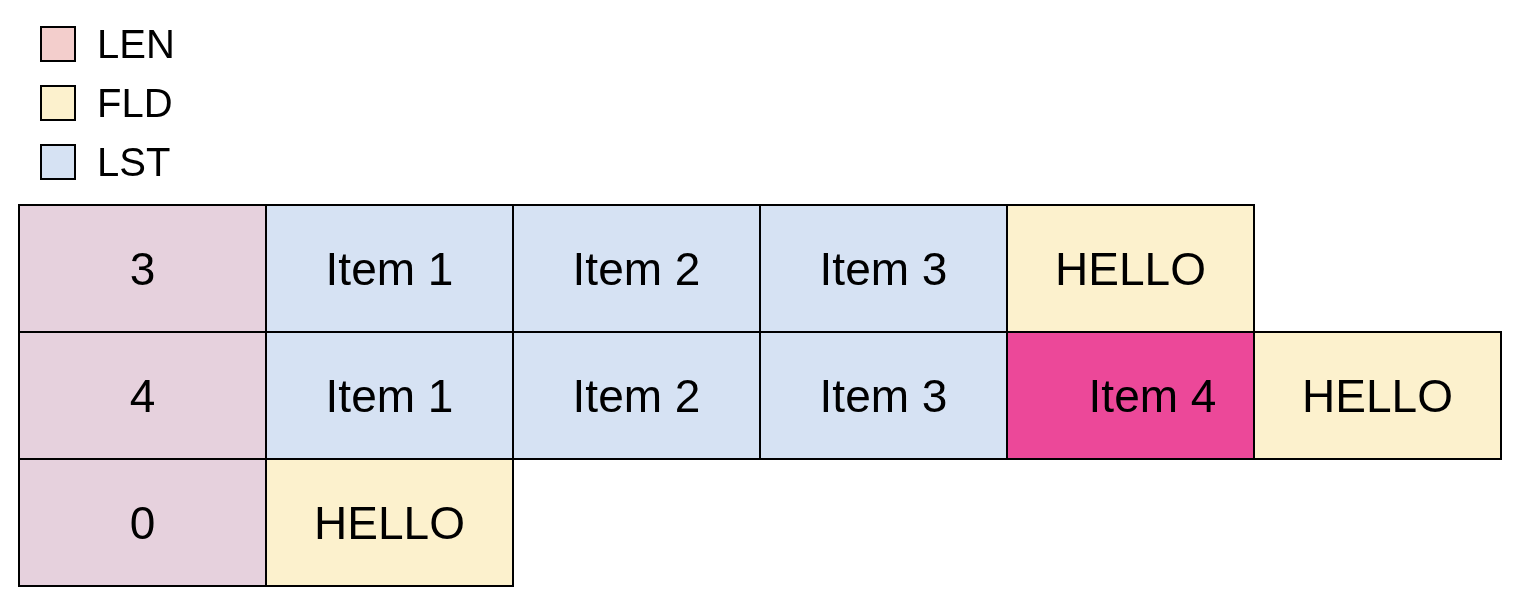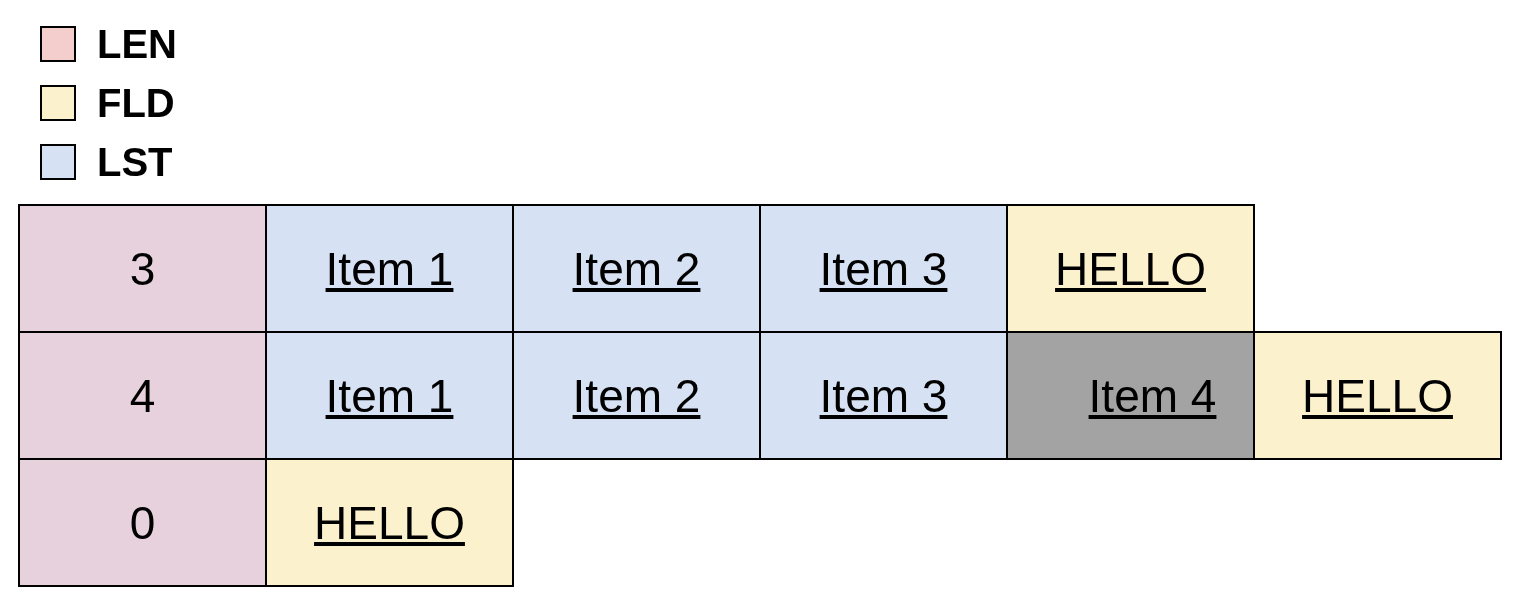--- a/index.html
+++ b/index.html
@@ -15,21 +15,20 @@
     position: absolute;
     left: 40px; top: 24px;
     display: flex;
     flex-direction: column;
     gap: 19px;
   }
   .legend-item {
     display: flex;
     align-items: center;
     gap: 21px;
-    font-weight: bold;
   }
   .swatch {
     width: 36px; height: 36px;
     border: 2px solid #000000;
     flex: none;
   }
   .legend-label {
     font-size: 40px;
     line-height: 1;
     white-space: nowrap;
@@ -44,21 +43,21 @@
     width: 249px; height: 129px;
     border: 2px solid #000000;
     display: flex;
     align-items: center;
     justify-content: center;
     font-size: 46px;
     line-height: 1;
     white-space: nowrap;
     flex: none;
   }
-  .cell + .cell { margin-left: -2px; text-decoration: underline; }
+  .cell + .cell { margin-left: -2px; }
 </style>
 </head>
 <body>
 
 <div class="legend" id="legend">
     <div class="legend-item">
       <span class="swatch" style="background: rgb(243, 206, 204);"></span>
       <span class="legend-label">LEN</span>
     </div>
     <div class="legend-item">
@@ -77,20 +76,20 @@
       <div class="cell cell-lst" style="background: rgb(214, 226, 243);">Item 1</div>
       <div class="cell cell-lst" style="background: rgb(214, 226, 243);">Item 2</div>
       <div class="cell cell-lst" style="background: rgb(214, 226, 243);">Item 3</div>
       <div class="cell cell-fld" style="background: rgb(252, 241, 205);">HELLO</div>
     </div>
     <div class="struct-row">
       <div class="cell cell-len" style="background: rgb(230, 209, 221);">4</div>
       <div class="cell cell-lst" style="background: rgb(214, 226, 243);">Item 1</div>
       <div class="cell cell-lst" style="background: rgb(214, 226, 243);">Item 2</div>
       <div class="cell cell-lst" style="background: rgb(214, 226, 243);">Item 3</div>
-      <div class="cell cell-lst" style="background: #a3a3a3; padding-left: 44px;">Item 4</div>
+      <div class="cell cell-lst" style="background: #ec4899; padding-left: 44px;">Item 4</div>
       <div class="cell cell-fld" style="background: rgb(252, 241, 205);">HELLO</div>
     </div>
     <div class="struct-row">
       <div class="cell cell-len" style="background: rgb(230, 209, 221);">0</div>
       <div class="cell cell-fld" style="background: rgb(252, 241, 205);">HELLO</div>
     </div>
   </div>
 
 </body></html>

